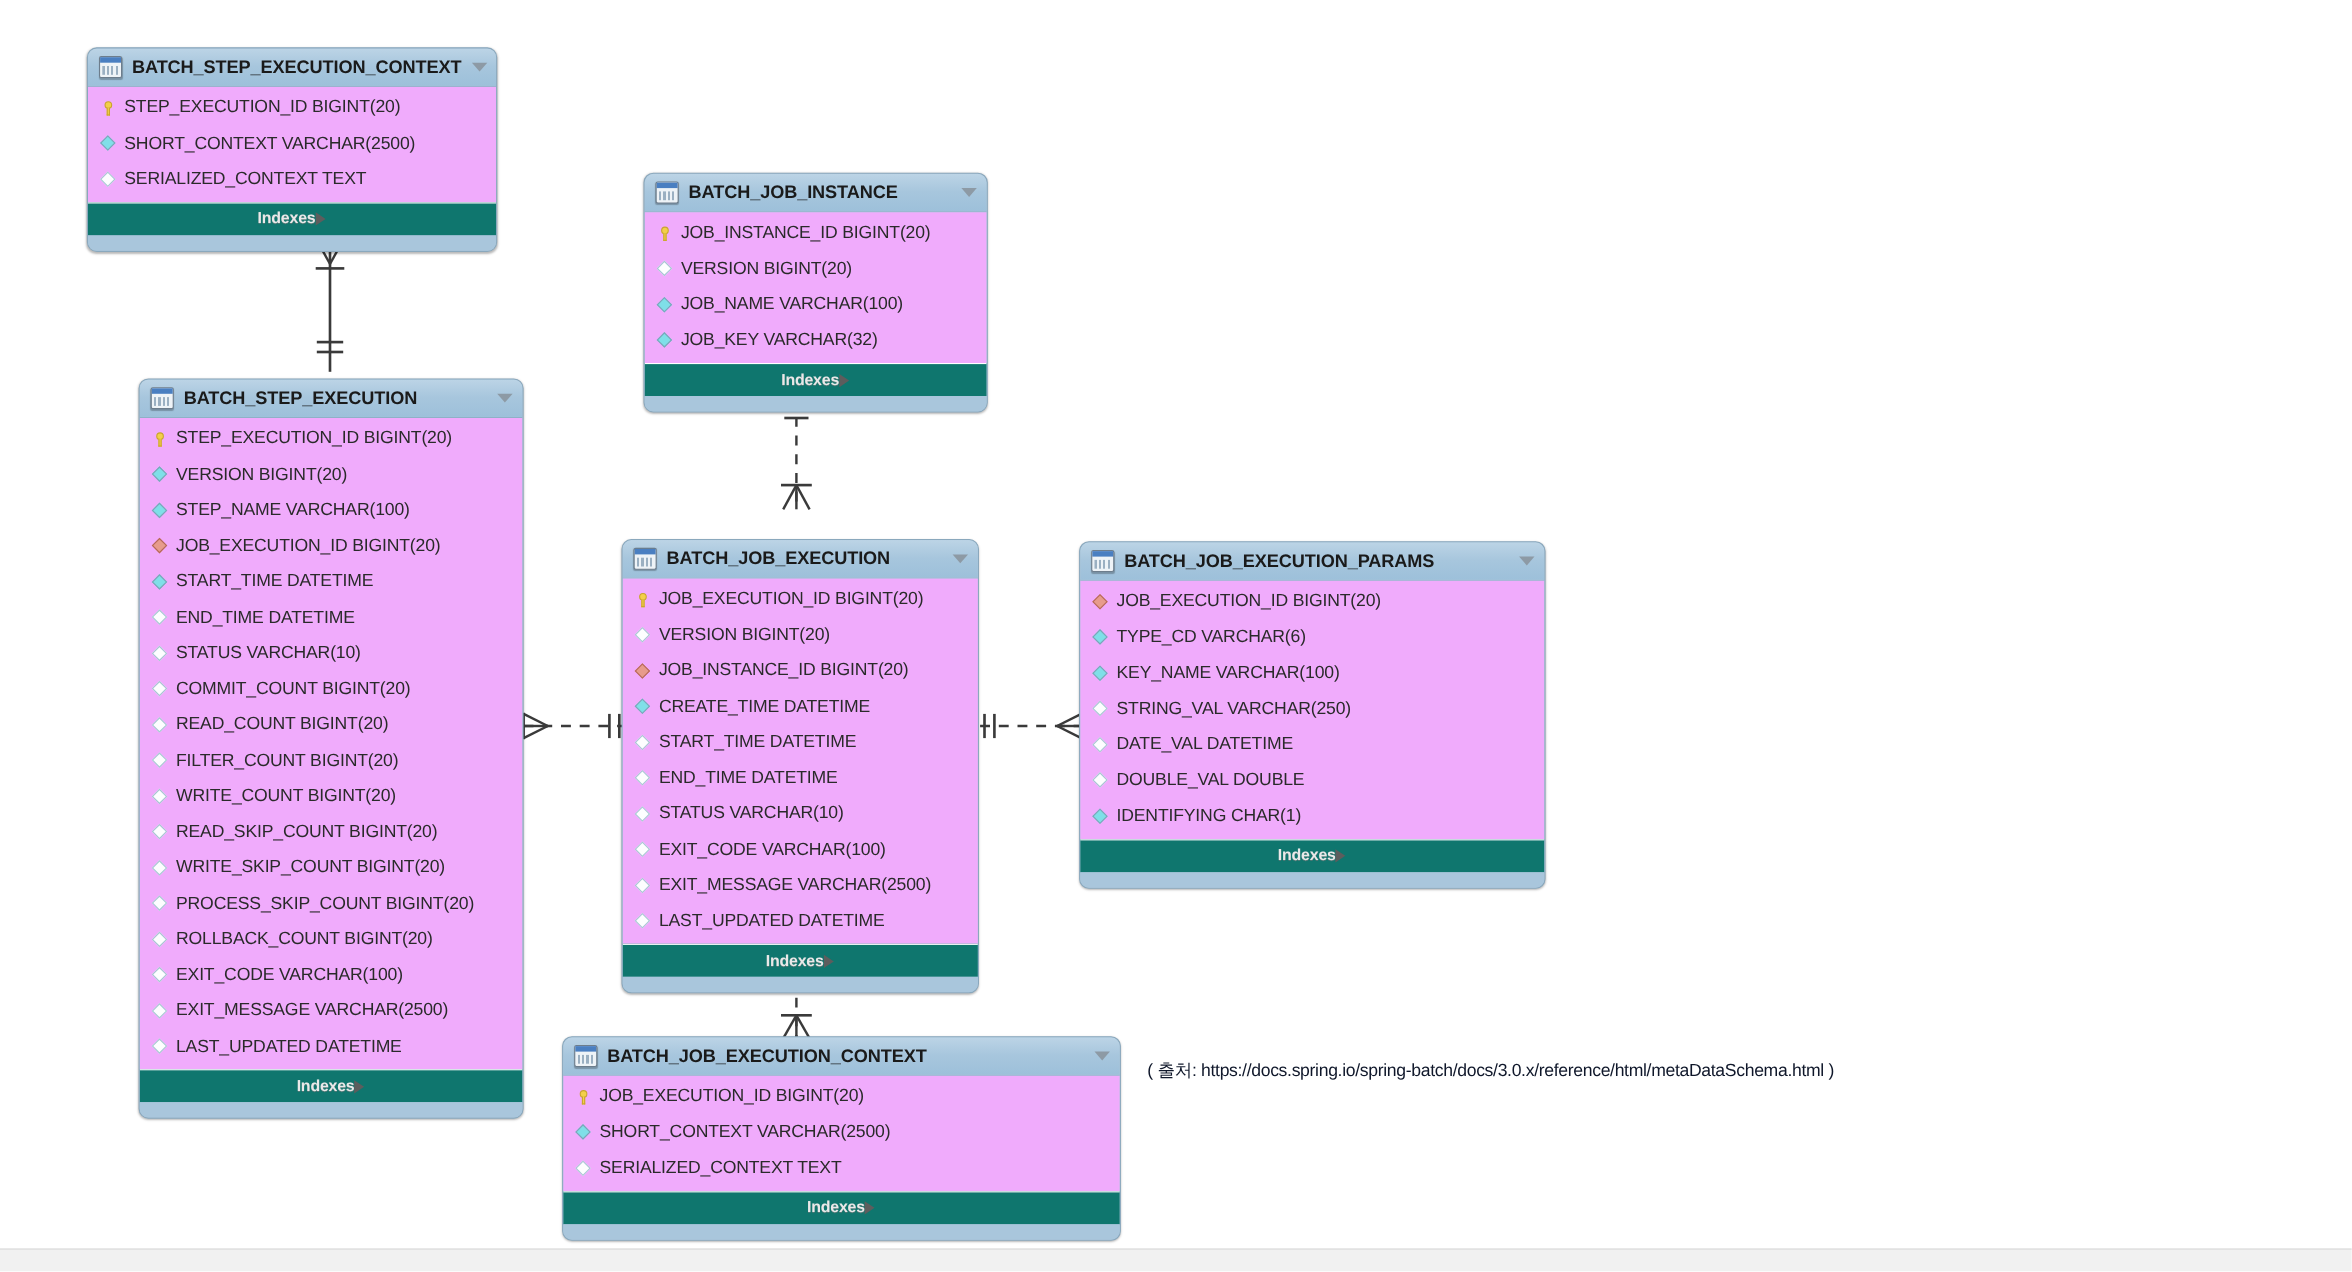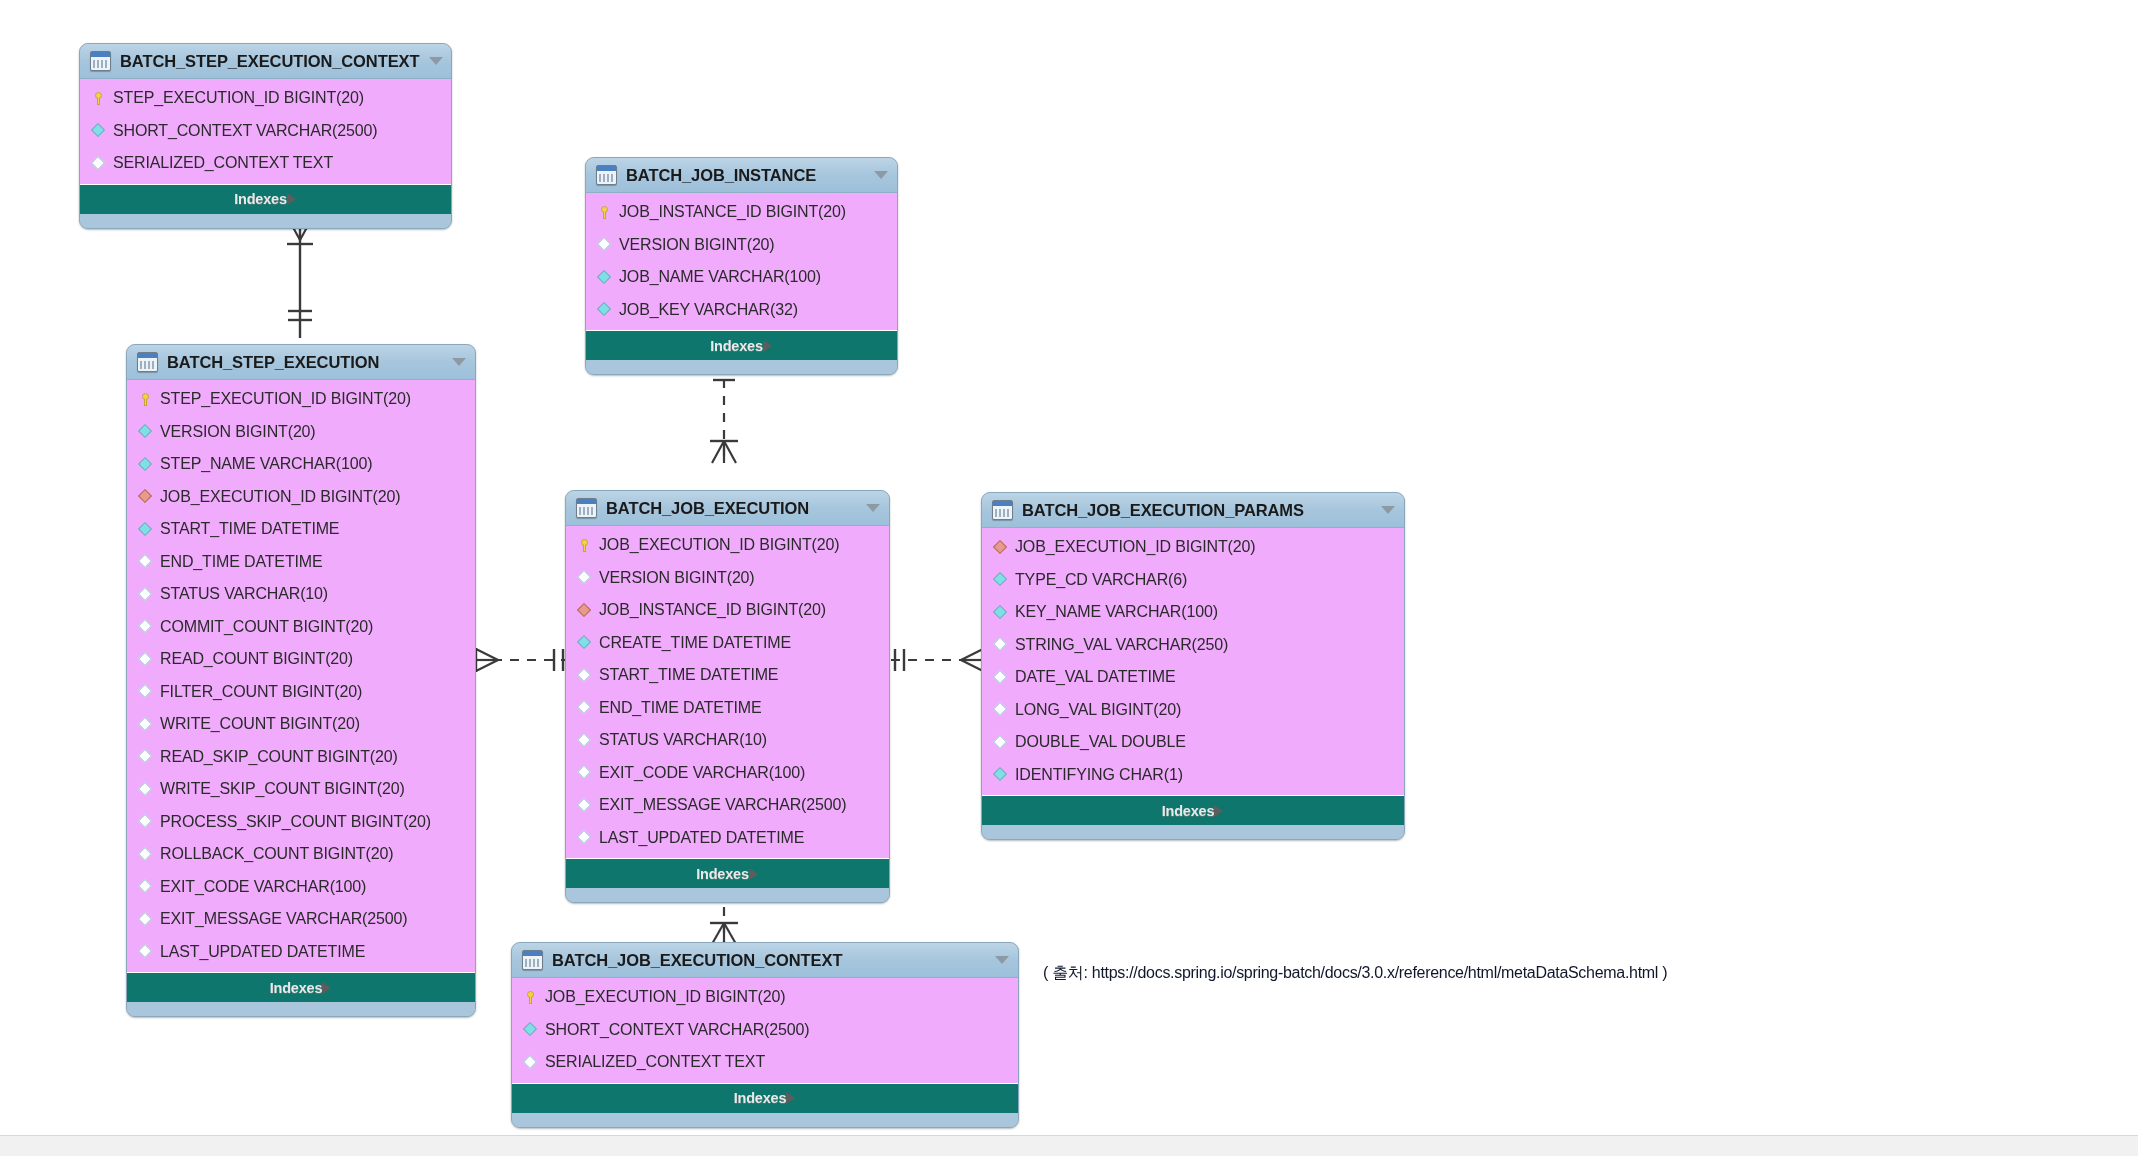--- a/index.html
+++ b/index.html
@@ -518,24 +518,20 @@
       <div class="col-row">
         <span class="cm cm-null"></span>
         <span class="col-text">STRING_VAL VARCHAR(250)</span>
       </div>
       <div class="col-row">
         <span class="cm cm-null"></span>
         <span class="col-text">DATE_VAL DATETIME</span>
       </div>
       <div class="col-row">
         <span class="cm cm-null"></span>
-        <span class="col-text">LONG_VAL BIGINT(20)</span>
-      </div>
-      <div class="col-row">
-        <span class="cm cm-null"></span>
         <span class="col-text">DOUBLE_VAL DOUBLE</span>
       </div>
       <div class="col-row">
         <span class="cm cm-nn"></span>
         <span class="col-text">IDENTIFYING CHAR(1)</span>
       </div>
     </div>
     <div class="tbl-indexes">
       <span class="idx-label">Indexes</span>
       <span class="idx-arrow"></span>

